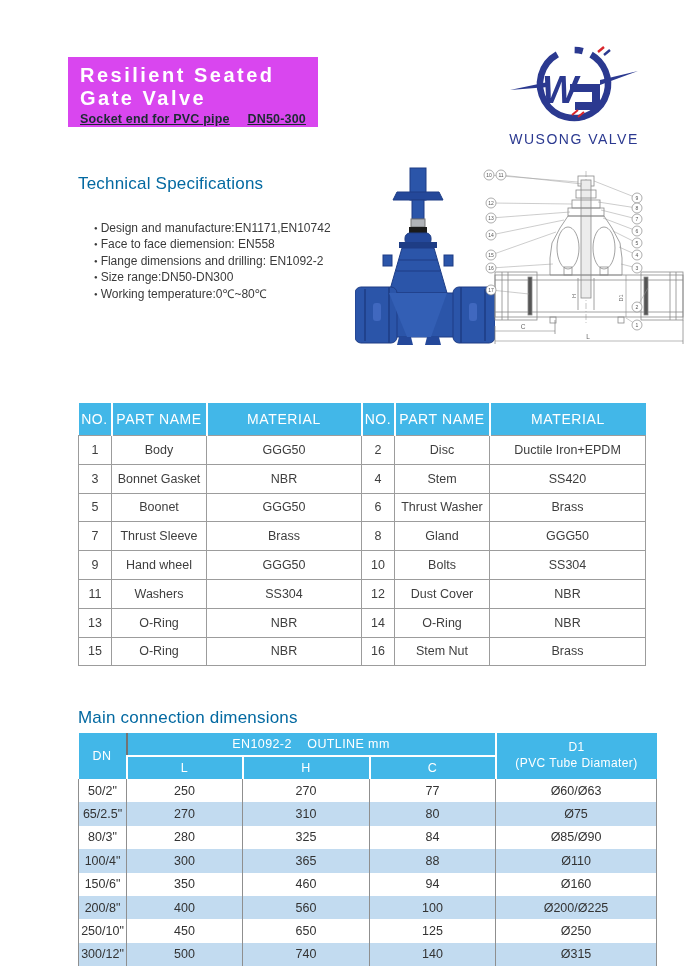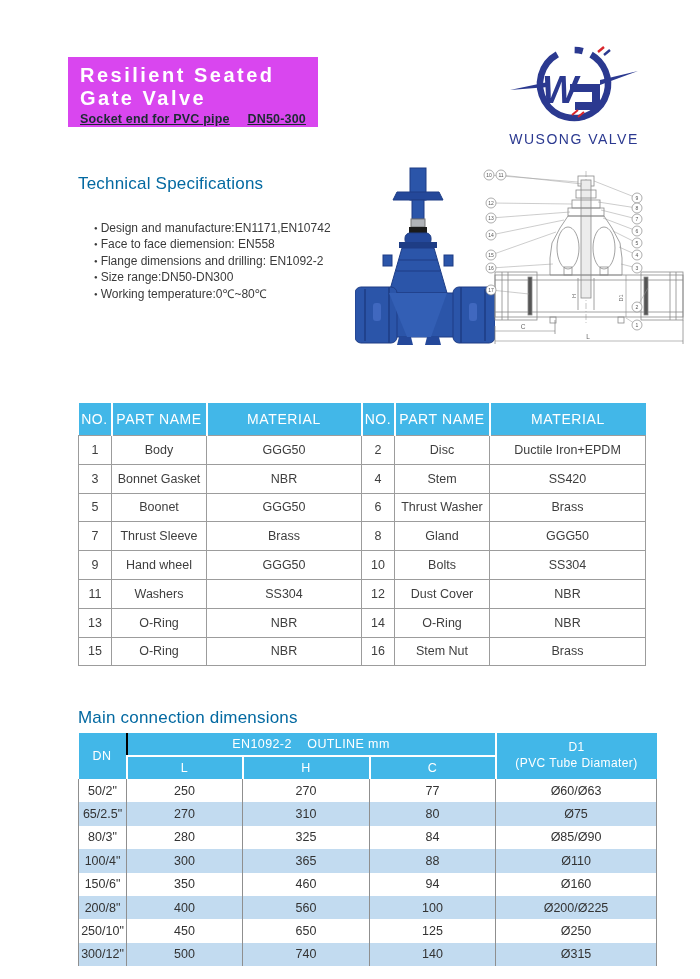--- a/index.html
+++ b/index.html
@@ -35,21 +35,21 @@
                  height:30px;letter-spacing:0.6px;border-left:2px solid #fff;}
   .comp-table th:first-child{border-left:none;}
   .comp-table td{border:1px solid #9c9c9c;font-size:12.5px;color:#3e3e3e;
                  text-align:center;height:25.8px;background:#fff;}
 
   
   .dim-table{left:78px;top:733px;width:578px;}
   .dim-table thead th{background:#42B7E8;color:#fff;font-weight:400;font-size:12.5px;
                       letter-spacing:0.4px;}
   .dim-table thead tr th{height:20px;}
-  .dim-table th.group{border-bottom:2px solid #fff;border-left:2px solid #000000;white-space:pre;}
+  .dim-table th.group{border-bottom:2px solid #fff;border-left:2px solid #737373;white-space:pre;}
   .dim-table th.sub{border-left:2px solid #fff;}
   .dim-table th.d1h{border-left:2px solid #fff;line-height:1.3;font-size:12px;}
   .dim-table tbody td{font-size:12.5px;color:#333;text-align:center;height:21.4px;
                       border-left:1px solid #8f8f8f;}
   .dim-table tbody td:first-child{border-left:1px solid #8f8f8f;}
   .dim-table tbody td:last-child{border-right:1px solid #8f8f8f;}
   .dim-table tbody tr:nth-child(even){background:#C2DBF0;}
 </style>
 </head>
 <body>

